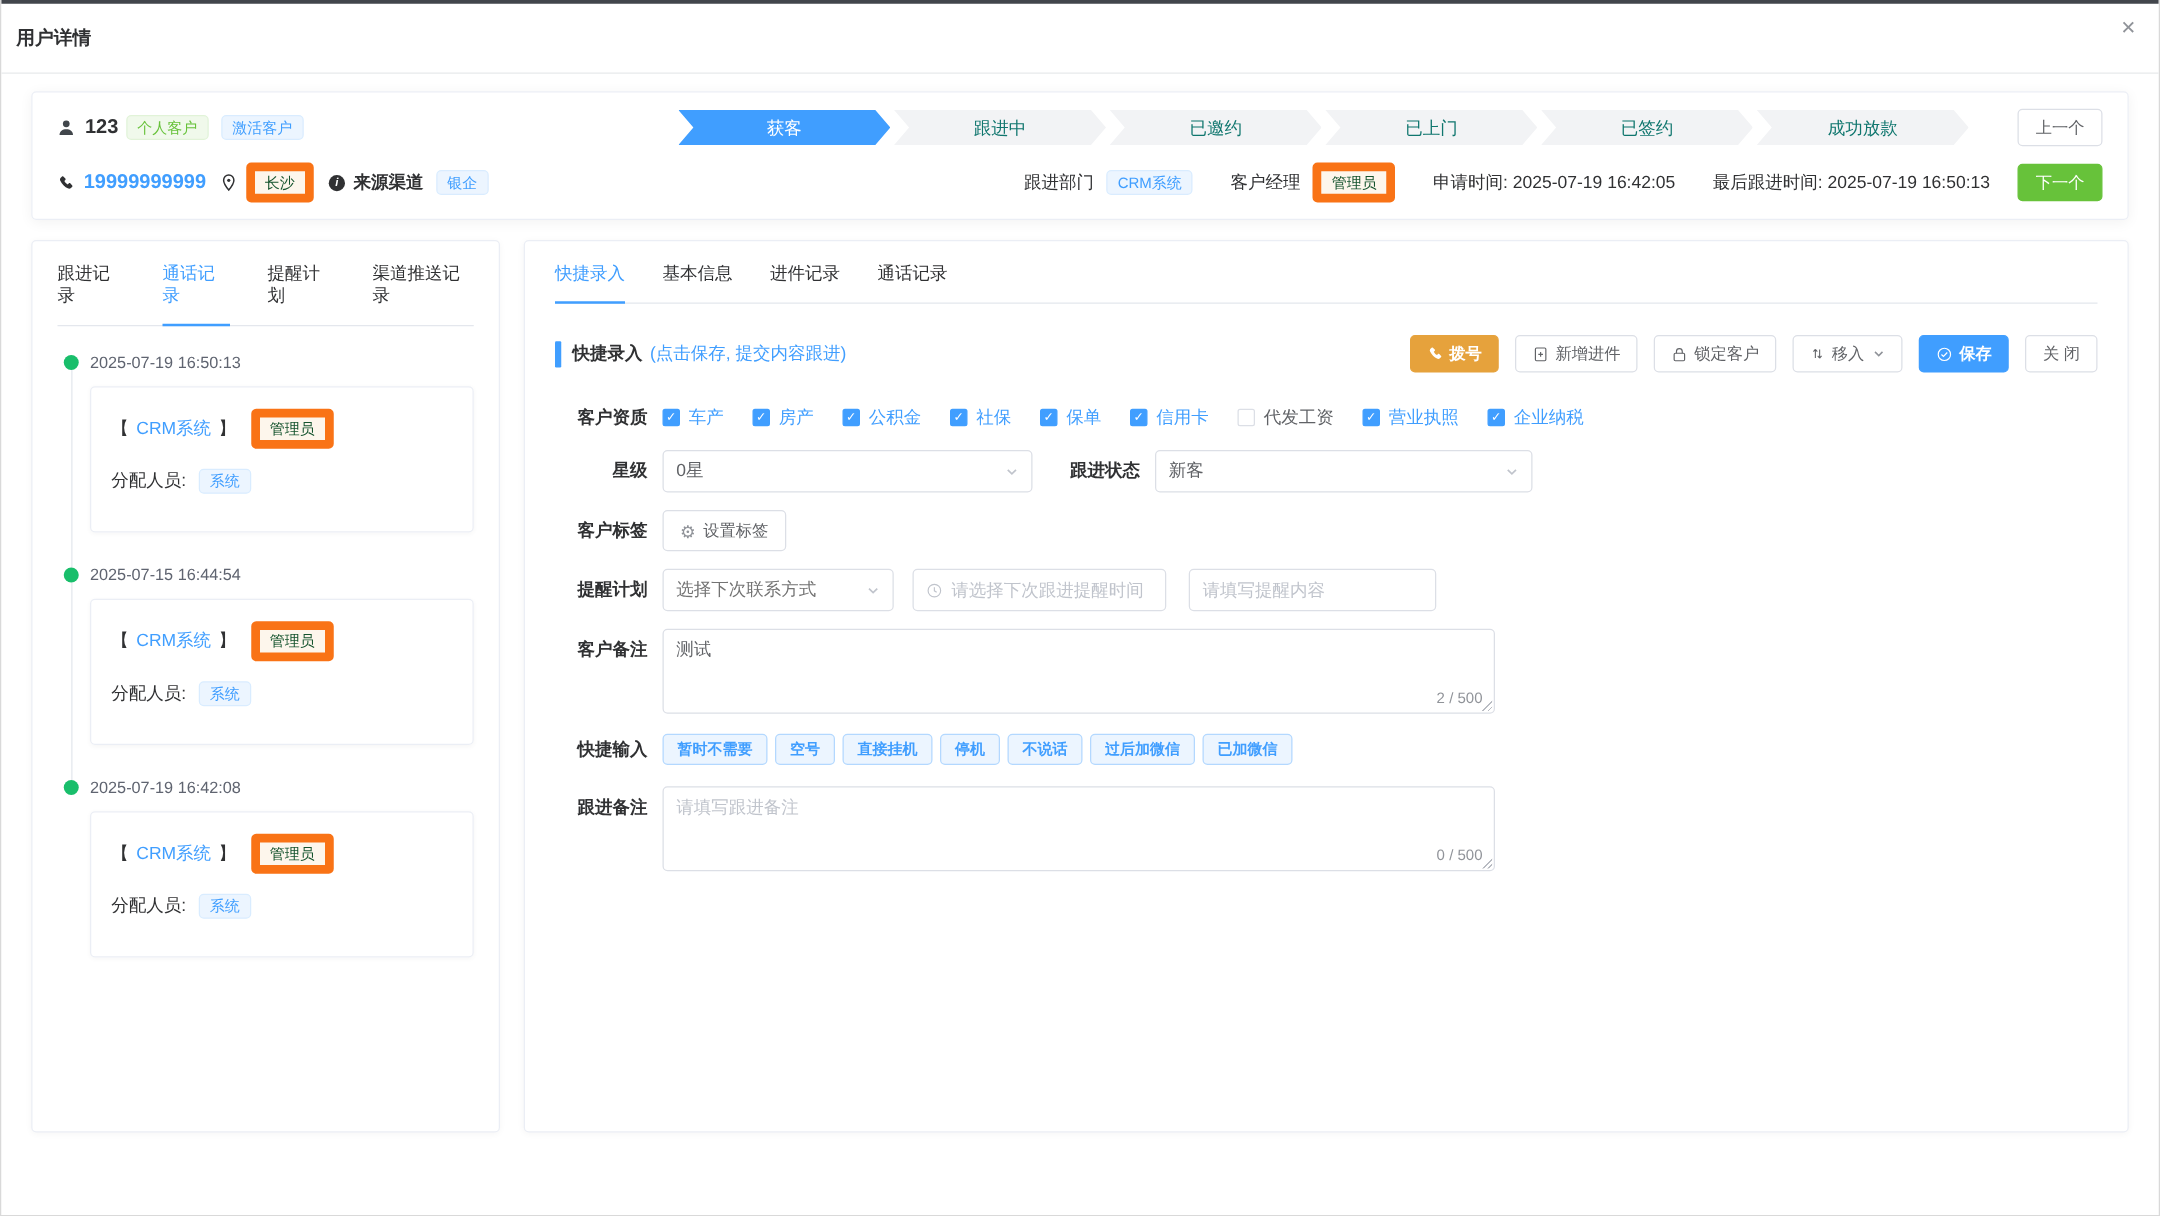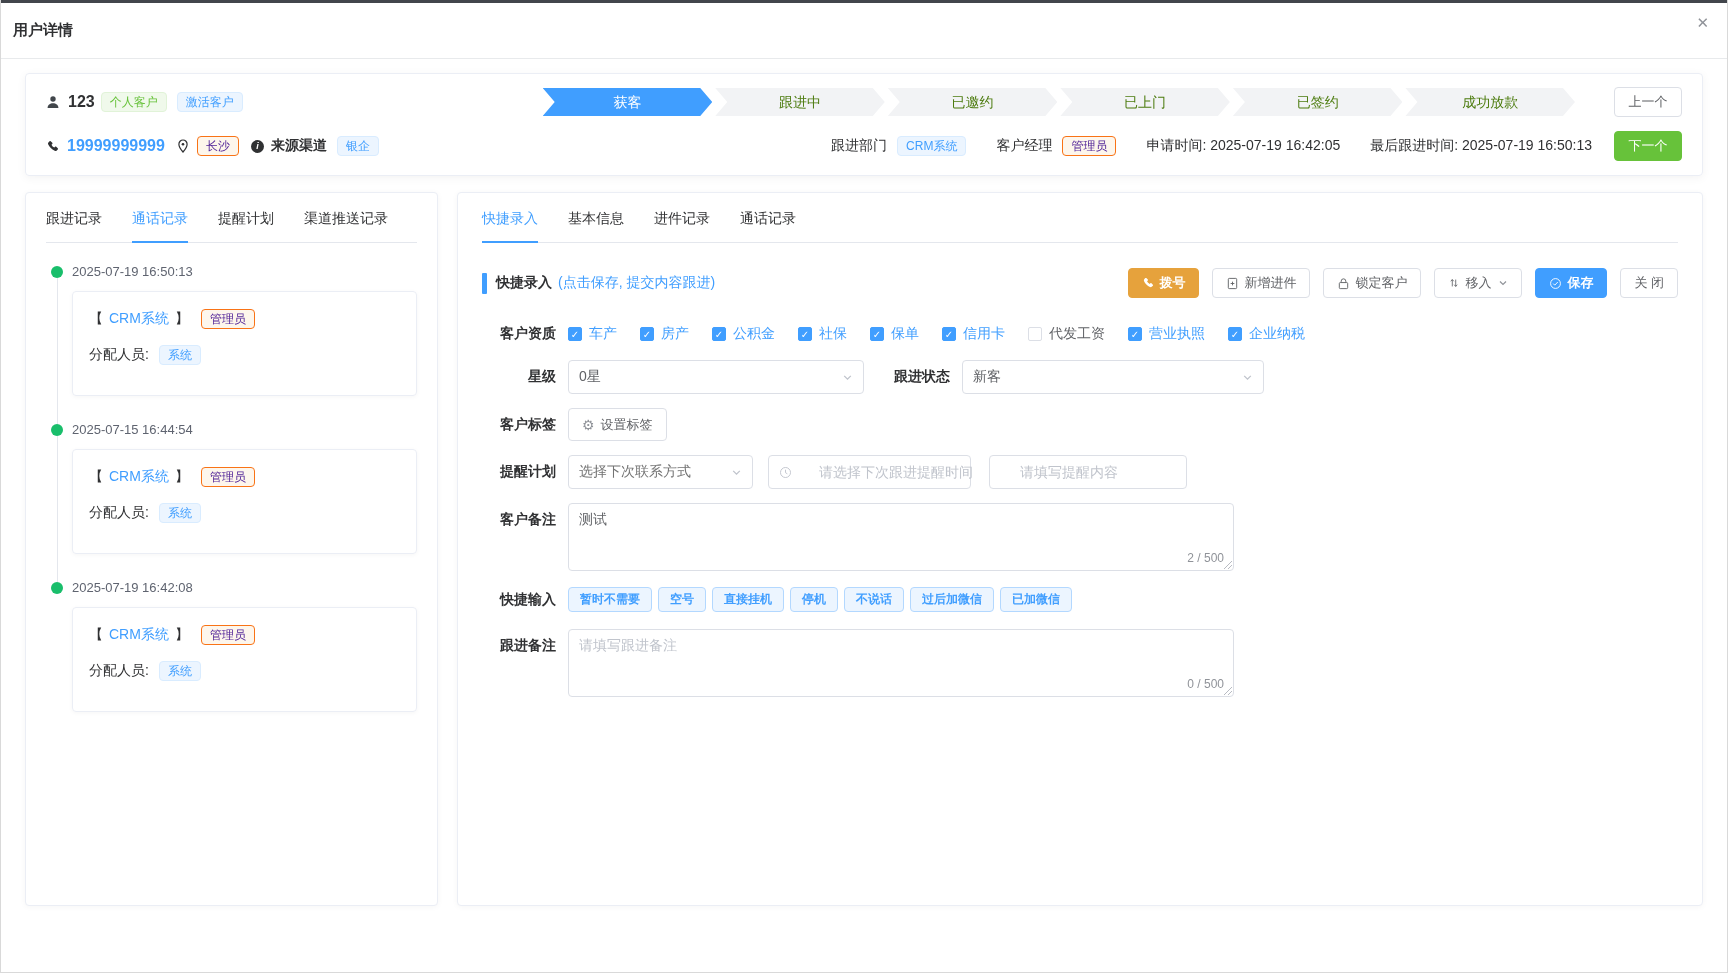--- a/index.html
+++ b/index.html
@@ -20,31 +20,31 @@
   .info-card { margin:14px 24px 0; border:1px solid #ebeef5; border-radius:4px; box-shadow:0 2px 10px rgba(0,0,0,.05);
     padding:13px 20px 14px; display:flex; }
   .info-main { flex:1; display:flex; flex-direction:column; justify-content:space-between; }
   .info-row1 { display:flex; align-items:center; height:30px; }
   .info-row2 { display:flex; align-items:center; height:30px; margin-top:14px; }
   .cust-id { font-size:16px; font-weight:700; margin:0 6px 0 8px; }
   .badge { display:inline-block; font-size:12px; line-height:18px; padding:0 8px; border-radius:4px; white-space:nowrap; }
   .badge + .badge { margin-left:10px; }
   .badge.green  { background:#f0f9eb; border:1px solid #e1f3d8; color:#67c23a; }
   .badge.blue   { background:#ecf5ff; border:1px solid #d9ecff; color:#409eff; }
-  .badge.orange { background:#fdf6ec; border:1px solid #f97316; color:#4c1d95; }
+  .badge.orange { background:#fdf6ec; border:7px solid #f97316; color:#14532d; }
   .phone-num { font-size:16px; font-weight:700; color:#409eff; margin:0 12px 0 8px; }
   .src-label { font-size:14px; font-weight:700; margin:0 10px 0 7px; }
   .info-ico { display:inline-flex; align-items:center; }
   .ml12 { margin-left:12px; }
   .i-circle { width:13px; height:13px; border-radius:50%; background:#303133; color:#fff; font-size:9px; font-weight:700;
     display:inline-flex; align-items:center; justify-content:center; font-style:italic; }
 
   
   .steps { flex:1; display:flex; margin:0 22px 0 300px; height:28px;align-items:flex-end; }
-  .step { flex:1; margin-right:3px; background:#f2f3f5; color:#4d7c0f; font-size:14px; line-height:28px; text-align:center;
+  .step { flex:1; margin-right:3px; background:#f2f3f5; color:#0f766e; font-size:14px; line-height:28px; text-align:center;
     clip-path:polygon(0 0, calc(100% - 12px) 0, 100% 50%, calc(100% - 12px) 100%, 0 100%, 12px 50%); }
   .step.active { background:#409eff; color:#fff; }
 
   
   .meta { display:flex; align-items:center; margin-left:auto; font-size:14px; color:#303133; }
   .meta .lab { margin-right:10px; }
   .meta .badge { margin-right:30px; margin-left:0; }
   .meta .time { margin-right:30px; white-space:nowrap; }
   .meta .time:last-child { margin-right:8px; }
 
@@ -52,21 +52,21 @@
   .btn { height:30px; padding:0 13px; background:#fff; border:1px solid #dcdfe6; border-radius:4px; color:#606266;
     font-size:13px; display:inline-flex; align-items:center; justify-content:center; gap:5px; cursor:pointer;
     font-family:inherit; white-space:nowrap; }
   .btn.success { background:#67c23a; border-color:#67c23a; color:#fff; }
   .btn.primary { background:#409eff; border-color:#409eff; color:#fff; font-weight:700; }
   .btn.warning { background:#e6a23c; border-color:#e6a23c; color:#fff; font-weight:700; }
 
   
   .main { display:flex; gap:19px; margin:16px 24px 0; height:714px; }
   .panel { border:1px solid #ebeef5; border-radius:4px; box-shadow:0 1px 6px rgba(0,0,0,.04); background:#fff; }
-  .panel.left { width:413px; padding:0 20px; }
+  .panel.left { width:375px; padding:0 20px; }
   .panel.right { flex:1; padding:0 24px; }
   .tabs { display:flex; gap:30px; border-bottom:1px solid #e4e7ed; padding-top:17px; }
   .tab { font-size:14px; color:#303133; padding-bottom:13px; border-bottom:2px solid transparent; margin-bottom:-1px; cursor:pointer; }
   .tab.active { color:#409eff; border-bottom-color:#409eff; }
 
   
   .timeline { padding-top:21px; }
   .t-item { position:relative; padding-left:26px; }
   .t-tail { position:absolute; left:11px; top:14px; width:1px; height:calc(100% + 14px); background:#e4e7ed; }
   .t-dot { position:absolute; left:5px; top:2px; width:12px; height:12px; border-radius:50%; background:#19be6b; }
@@ -97,21 +97,21 @@
   .cb-box { width:14px; height:14px; border:1px solid #dcdfe6; border-radius:2px; background:#fff; display:inline-flex;
     align-items:center; justify-content:center; font-size:10px; color:#fff; }
   .cb-item.checked .cb-box { background:#409eff; border-color:#409eff; }
   .cb-item .cb-lab { font-size:14px; color:#606266; }
   .cb-item.checked .cb-lab { color:#409eff; }
 
   .select, .tinput { height:34px; border:1px solid #dcdfe6; border-radius:4px; background:#fff; display:flex;
     align-items:center; padding:0 10px; font-size:14px; color:#606266; position:relative; }
   .select .sval { flex:1; }
   .select .sval.ph { color:#737373; }
-  .tinput input { border:none; outline:none; flex:1; font-size:14px; color:#a16207; font-family:inherit; background:transparent;margin-left:20px; }
+  .tinput input { border:none; outline:none; flex:1; font-size:14px; color:#a16207; font-family:inherit; background:transparent; }
   .tinput input::placeholder { color:#c0c4cc; }
   .tinput .lead-ico { margin-right:7px; display:inline-flex; }
   .w296 { width:296px; } .w302 { width:302px; } .w185 { width:185px; } .w203 { width:203px; } .w198 { width:198px; }
 
   .tag-btn { height:33px; padding:0 13px; border:1px solid #dcdfe6; border-radius:4px; background:#fff; color:#606266;
     font-size:13px; display:inline-flex; align-items:center; gap:6px; cursor:pointer; font-family:inherit; }
   .gear { font-size:14px; color:#909399; line-height:1; }
 
   .ta-wrap { position:relative; width:666px; }
   .ta-wrap textarea { width:100%; height:68px; border:1px solid #dcdfe6; border-radius:4px; resize:none; outline:none;

